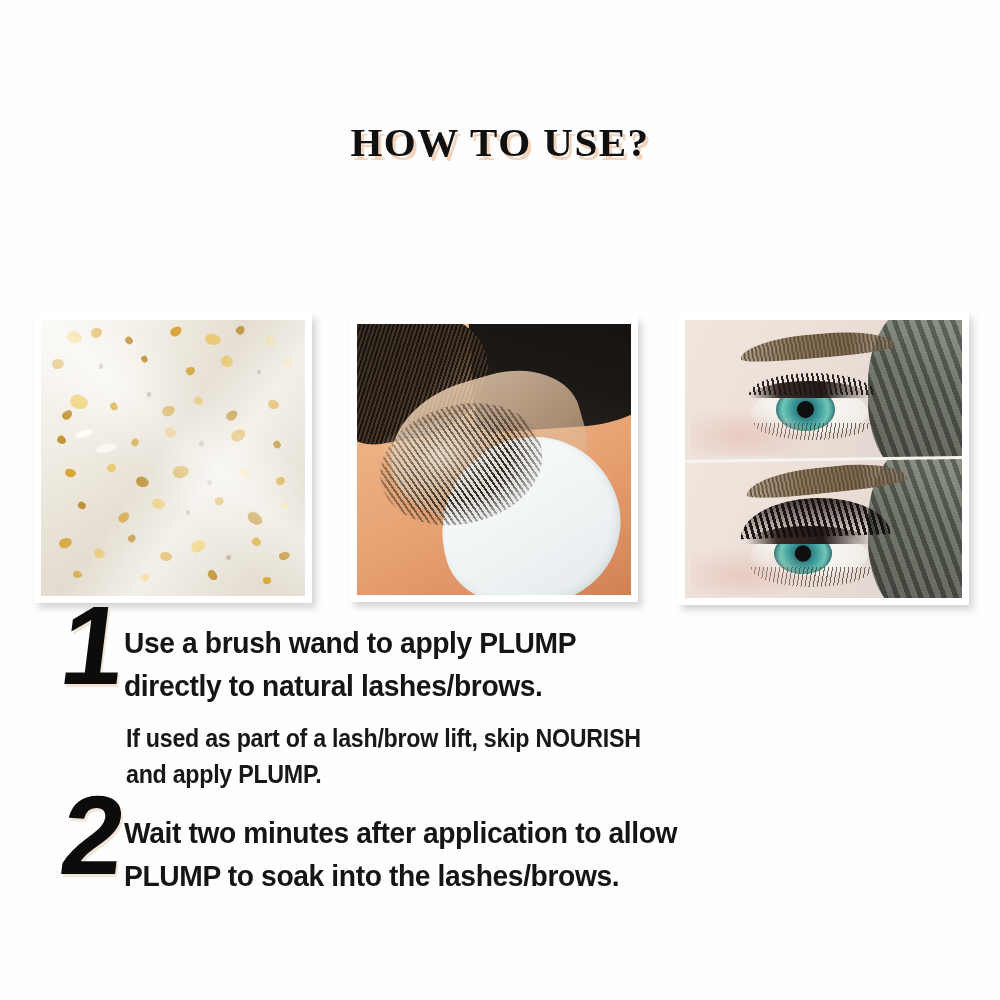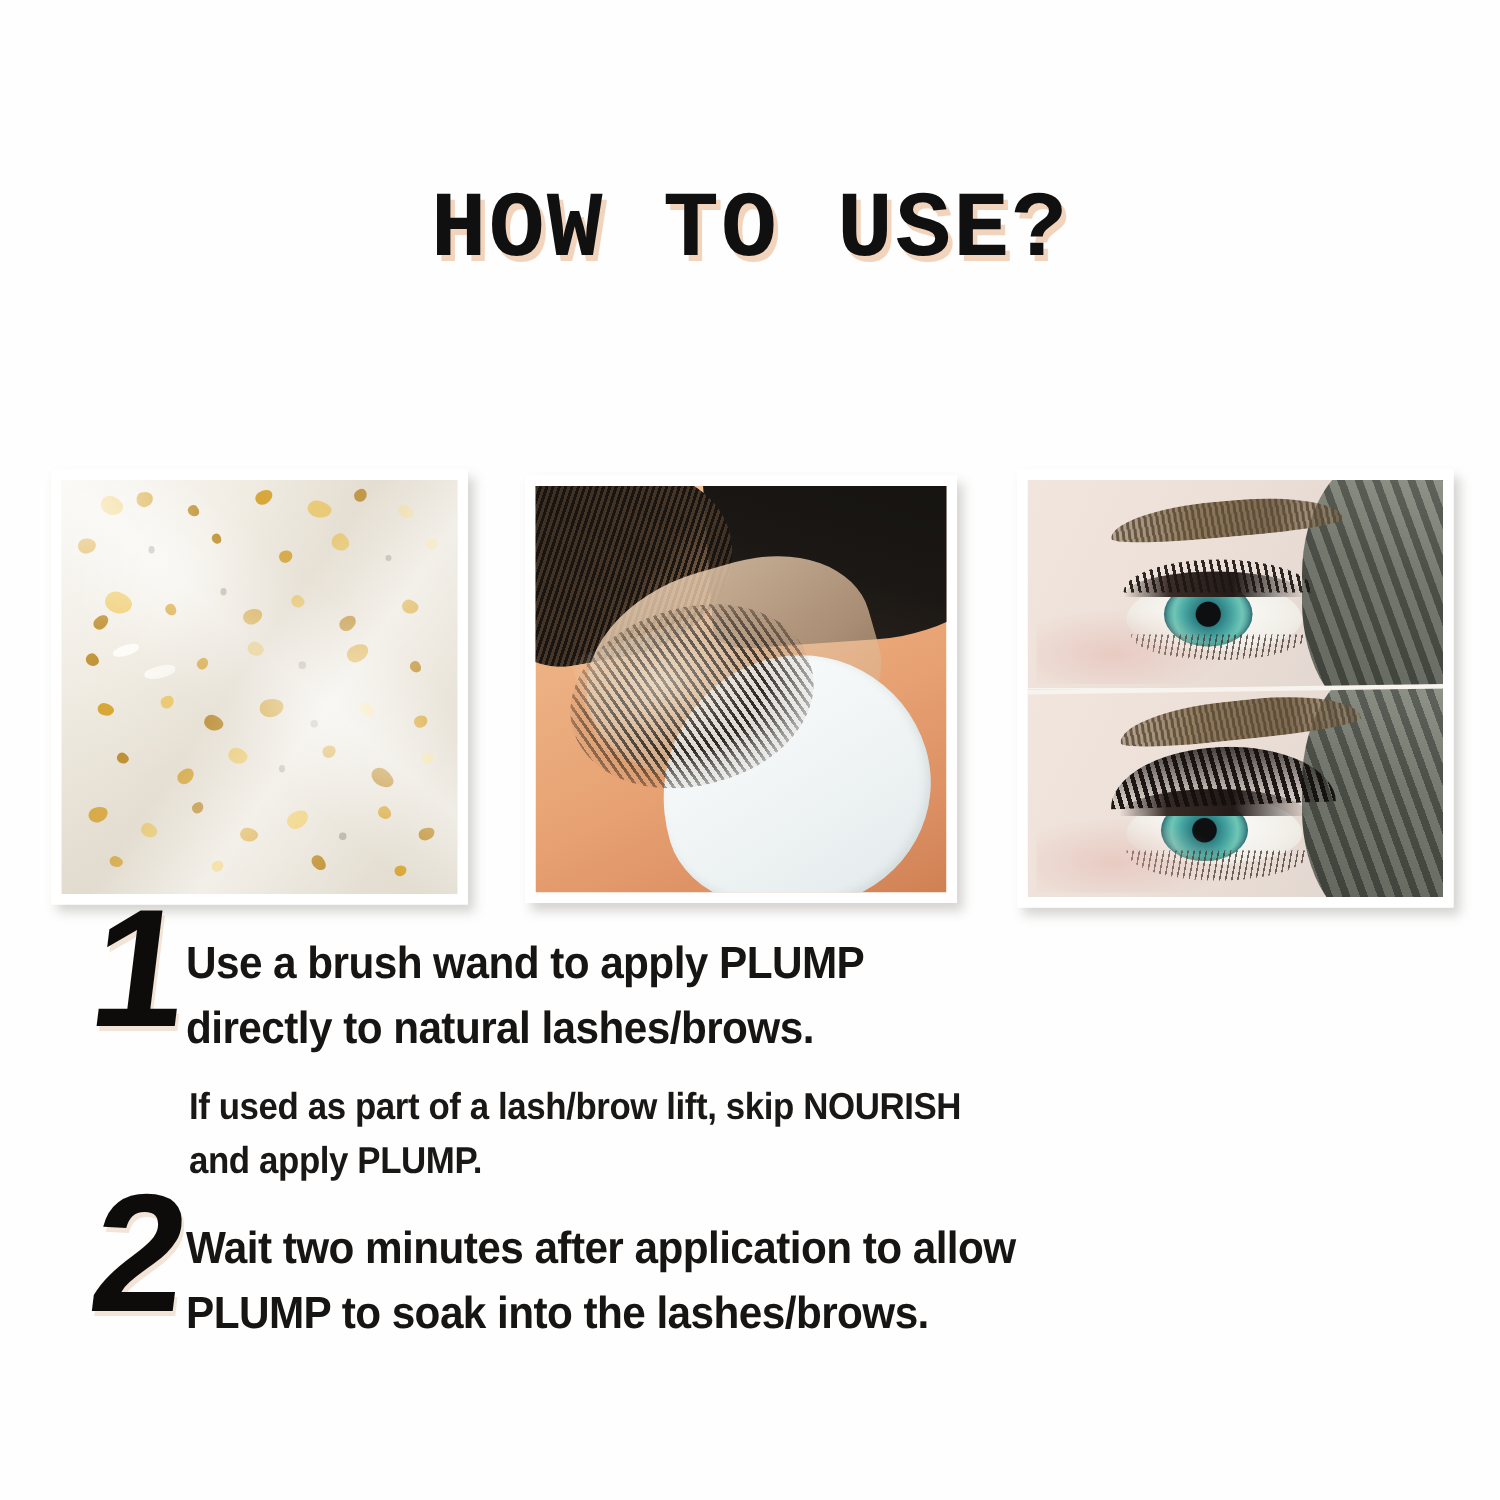--- a/index.html
+++ b/index.html
@@ -18,23 +18,23 @@
   
   .title-wrap {
     position: absolute;
     top: 118px;
     left: 0;
     width: 1000px;
     text-align: center;
   }
   .title {
     display: inline-block;
-    font-family: Liberation Mono, monospace;
+    font-family: Liberation Serif, serif;
     font-weight: bold;
-    font-size: 62px;
+    font-size: 41px;
     letter-spacing: 1.5px;
     color: #111010;
     text-shadow: 3px 4px 0 rgba(240, 205, 178, 0.85);
     white-space: nowrap;
   }
 
   
   .photo-row {
     position: absolute;
     top: 313px;

